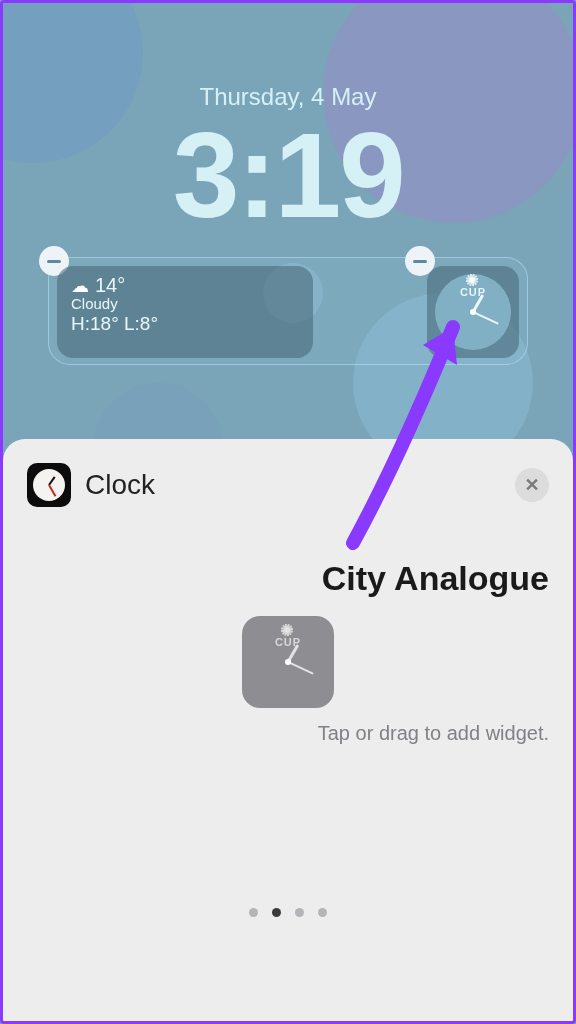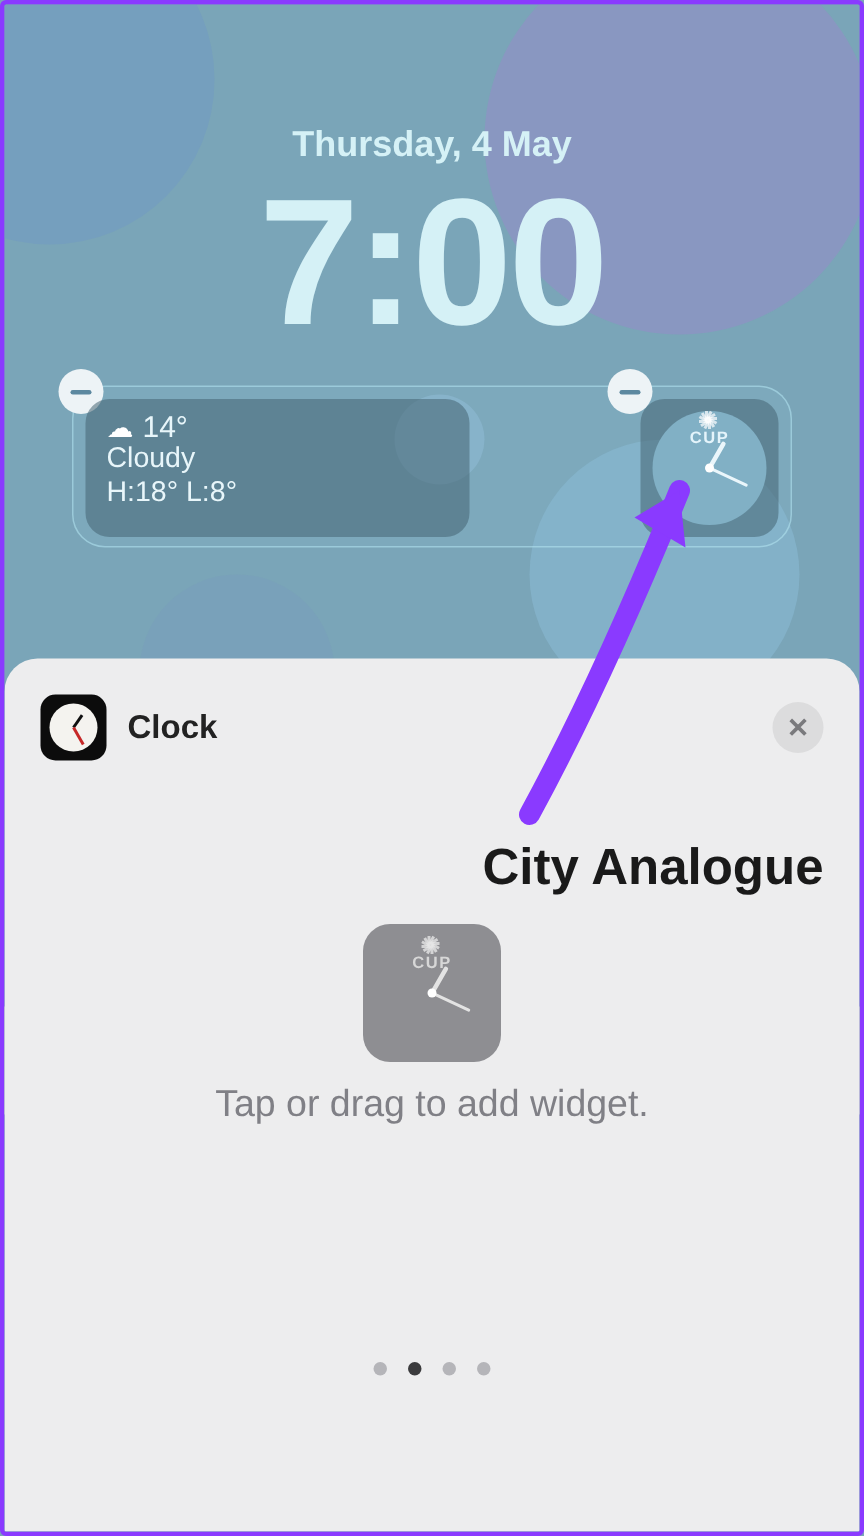--- a/index.html
+++ b/index.html
@@ -5,57 +5,57 @@
 * { margin:0; padding:0; box-sizing:border-box; font-family:-apple-system,BlinkMacSystemFont,"SF Pro Display","Helvetica Neue",sans-serif; }
 body { width:576px; height:1024px; overflow:hidden; position:relative; background:#7aa5b8; border:3px solid #8a3aff; border-radius:4px; }
 .wallpaper { position:absolute; inset:0; background:#7aa5b8; overflow:hidden; }
 .bubble { position:absolute; border-radius:50%; }
 .b1 { width:260px; height:260px; left:320px; top:-40px; background:rgba(150,140,200,.55); }
 .b2 { width:220px; height:220px; left:-80px; top:-60px; background:rgba(110,150,200,.4); }
 .b3 { width:180px; height:180px; left:350px; top:290px; background:rgba(150,200,230,.35); }
 .b4 { width:130px; height:130px; left:90px; top:380px; background:rgba(120,155,190,.35); }
 .b5 { width:60px; height:60px; left:260px; top:260px; background:rgba(160,200,230,.35); }
 .lockscreen { position:absolute; inset:0; display:flex; flex-direction:column; align-items:center; padding-top:80px; color:#ddf4fa; }
-.date { font-size:24px; font-weight:700; color:#d5f1f6; margin-bottom:4px; }
+.date { font-size:24px; font-weight:400; color:#d5f1f6; margin-bottom:4px; }
 .time { font-size:120px; font-weight:700; line-height:1; color:#d5f1f6; letter-spacing:-.02em; }
 .widget-row { position:relative; margin:22px auto 0; width:480px; height:108px; border:1px solid rgba(180,230,240,.55); border-radius:22px; background:rgba(140,190,210,.18); }
 .weather-widget { position:absolute; left:8px; top:8px; width:256px; height:92px; background:rgba(70,100,115,.55); border-radius:16px; padding:8px 14px; color:#e8f6fa; }
 .weather-top { display:flex; align-items:center; gap:6px; font-size:20px; }
 .cloud-icon::before { content:"\2601"; font-size:18px; color:#fff; }
-.condition { font-size:19px; margin-top:-2px; }
+.condition { font-size:15px; margin-top:-2px; }
 .hilo { font-size:19px; margin-top:1px; }
 .clock-widget { position:absolute; right:8px; top:8px; width:92px; height:92px; background:rgba(70,100,115,.55); border-radius:16px; display:flex; align-items:center; justify-content:center; }
 .aclock { position:relative; width:76px; height:76px; border-radius:50%; background:#81b0c5; }
 .aclock .lbl { position:absolute; top:12px; left:50%; transform:translateX(-50%); font-size:11px; letter-spacing:1px; color:#e4f4fb; font-weight:600; }
 .aclock .hand { position:absolute; left:50%; top:50%; transform-origin:0 0; background:#eaf6fb; border-radius:3px; }
 .aclock .hour { width:3px; height:20px; transform:rotate(30deg) translate(-50%,-100%); }
 .aclock .min  { width:2px; height:28px; transform:rotate(115deg) translate(-50%,-100%); }
 .aclock .pin { position:absolute; left:50%; top:50%; width:6px; height:6px; margin:-3px; background:#fff; border-radius:50%; }
 .aclock .tick { position:absolute; left:50%; top:50%; width:2px; height:6px; background:rgba(255,255,255,.7); transform-origin:0 -32px; }
 .remove-btn { position:absolute; width:30px; height:30px; border-radius:50%; background:#edf3f6; border:none; display:flex; align-items:center; justify-content:center; cursor:pointer; top:-12px; }
 .remove-btn.rw { left:-10px; }
 .remove-btn.rc { right:92px; }
 .remove-btn .bar { width:14px; height:3px; border-radius:2px; background:#5c88a0; }
 
 .sheet { position:absolute; left:0; right:0; bottom:0; top:436px; background:#ededee; border-radius:22px 22px 0 0; padding:24px 24px 0; color:#333; }
 .sheet-header { display:flex; align-items:center; gap:14px; }
 .app-icon { width:44px; height:44px; border-radius:10px; background:#0c0c0c; display:flex; align-items:center; justify-content:center; }
 .mini-face { width:32px; height:32px; border-radius:50%; background:#f4f3ef; position:relative; }
 .mini-face::before { content:""; position:absolute; left:50%; top:50%; width:2px; height:10px; background:#111; transform-origin:50% 100%; transform:translate(-50%,-100%) rotate(35deg); }
 .mini-face::after  { content:""; position:absolute; left:50%; top:50%; width:2px; height:13px; background:#c62828; transform-origin:50% 100%; transform:translate(-50%,-100%) rotate(150deg); }
-.sheet-title { font-size:22px; font-weight:700; color:#222; }
+.sheet-title { font-size:28px; font-weight:400; color:#222; }
 .close-btn { margin-left:auto; width:34px; height:34px; border-radius:50%; background:#dcdcdd; border:none; color:#7a7a7d; font-size:18px; font-weight:700; display:flex; align-items:center; justify-content:center; cursor:pointer; }
 .widget-name { margin-top:52px; text-align:right; font-size:34px; font-weight:800; color:#1a1a1a; }
 .widget-desc { margin-top:8px; text-align:center; font-size:20px; color:#7b7b80; padding:0 10px; line-height:1.35; }
 .preview { margin:18px auto 0; width:92px; height:92px; border-radius:18px; background:#8e8e92; display:flex; align-items:center; justify-content:center; }
 .preview .aclock { background:transparent; width:76px; height:76px; }
 .preview .aclock .lbl { color:#d7d7d7; }
 .preview .aclock .hand { background:#e3e3e3; }
 .preview .aclock .tick { background:rgba(230,230,230,.8); }
-.hint { text-align:center; margin-top:14px; font-size:25px; color:#808086; }
+.hint { text-align:right; margin-top:14px; font-size:20px; color:#808086; }
 .page-dots { position:absolute; left:0; right:0; bottom:104px; display:flex; justify-content:center; gap:14px; }
 .dot { width:9px; height:9px; border-radius:50%; background:#b5b5b9; }
 .dot.active { background:#3b3b3d; }
 .side-handle { position:absolute; width:16px; height:72px; background:#cfcfd1; border-radius:10px; top:668px; }
 .side-handle.left { left:-6px; border-radius:0 10px 10px 0; }
 .side-handle.right { right:-6px; border-radius:10px 0 0 10px; }
 
 .arrow { position:absolute; left:338px; top:312px; pointer-events:none; }
 </style>
 </head>
@@ -64,21 +64,21 @@
 <div class="wallpaper">
   <div class="bubble b1"></div>
     <div class="bubble b2"></div>
     <div class="bubble b3"></div>
     <div class="bubble b4"></div>
     <div class="bubble b5"></div>
 </div>
 
 <div class="lockscreen">
   <div class="date">Thursday, 4 May</div>
-  <div class="time">7:00</div>
+  <div class="time">3:19</div>
 
   <div class="widget-row">
     <button class="remove-btn rw">
         <span class="bar"></span>
       </button>
     <div class="weather-widget">
       <div class="weather-top">
         <span class="cloud-icon"></span>
         <span>14°</span>
       </div>

